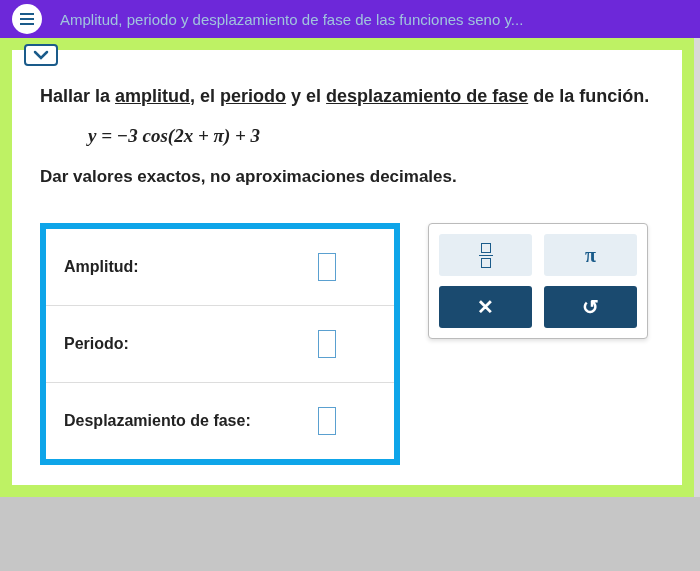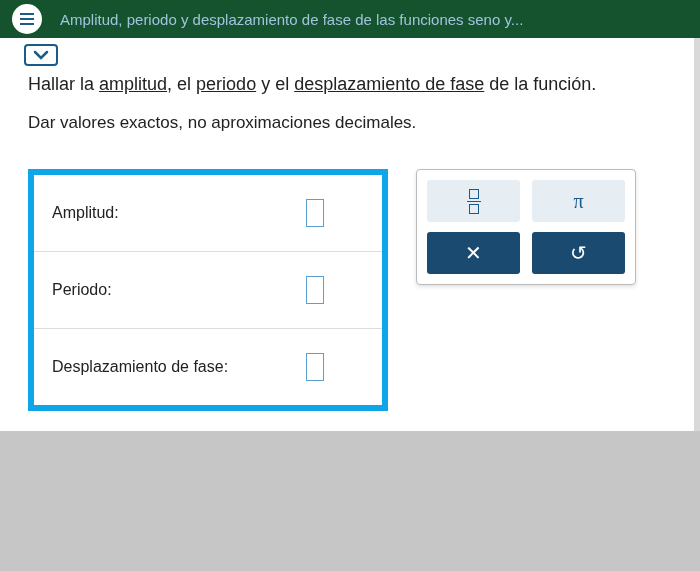--- a/index.html
+++ b/index.html
@@ -4,21 +4,21 @@
   <style>
     * { margin: 0; padding: 0; box-sizing: border-box; }
     body {
       width: 700px;
       height: 571px;
       font-family: Arial, sans-serif;
       background: #d9d9d9;
       overflow: hidden;
     }
     .topbar {
-      background: #14532d;
+      background: #6d28d9;
       display: flex;
       align-items: center;
       padding: 8px 12px;
       color: #a0c4dd;
       font-size: 15px;
       height: 38px;
     }
     .menu-circle {
       width: 30px;
       height: 30px;
@@ -34,24 +34,25 @@
       display: flex;
       flex-direction: column;
       gap: 3px;
     }
     .hamburger div {
       width: 14px;
       height: 2px;
       background: #1a5b8a;
     }
     .content-wrap {
-      background: #7f1d1d;
+      background: #bef264;
       margin: 0 6px 0 0;
-      padding: 0;
+      padding: 12px;
       position: relative;
+      font-weight: bold;
     }
     .expand-btn {
       position: absolute;
       top: 6px;
       left: 24px;
       width: 34px;
       height: 22px;
       background: #fff;
       border: 2px solid #1a5b8a;
       border-radius: 4px;
@@ -186,20 +187,21 @@
   <div class="expand-btn">
     <svg width="16" height="10" viewBox="0 0 16 10">
       <path d="M2 2 L8 8 L14 2" stroke="#1a5b8a" stroke-width="2.5" fill="none" stroke-linecap="round"></path>
     </svg>
   </div>
 
   <div class="problem-area">
     <p class="instruction">
       <span>Hallar la </span><span class="u">amplitud</span><span>, el </span><span class="u">periodo</span><span> y el </span><span class="u">desplazamiento de fase</span><span> de la función.</span>
     </p>
+    <p class="equation">y = −3 cos(2x + π) + 3</p>
     <p class="note">Dar valores exactos, no aproximaciones decimales.</p>
 
     <div class="work-area">
       <div class="answer-box">
         <div class="answer-row">
           <span class="answer-label">Amplitud:</span>
           <div class="input-slot"></div>
         </div>
         <div class="answer-row">
           <span class="answer-label">Periodo:</span>

